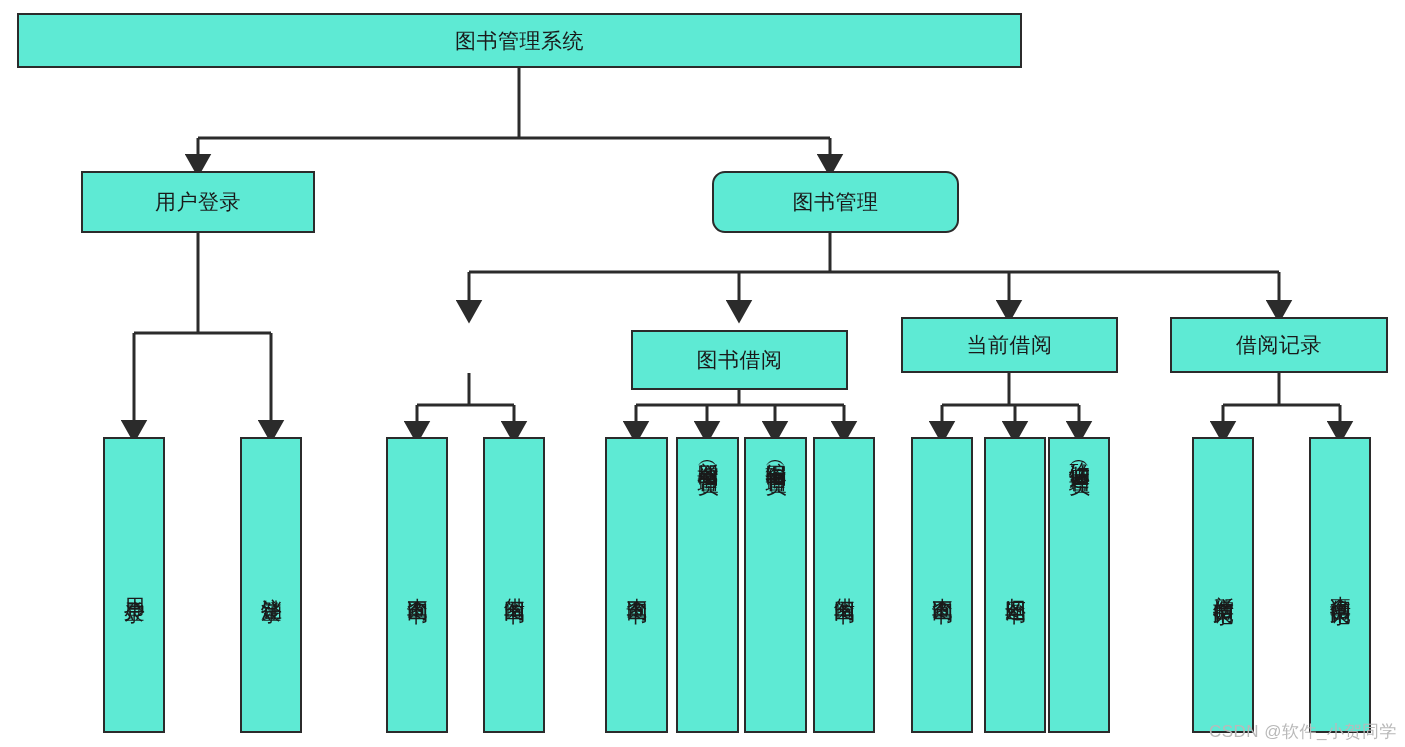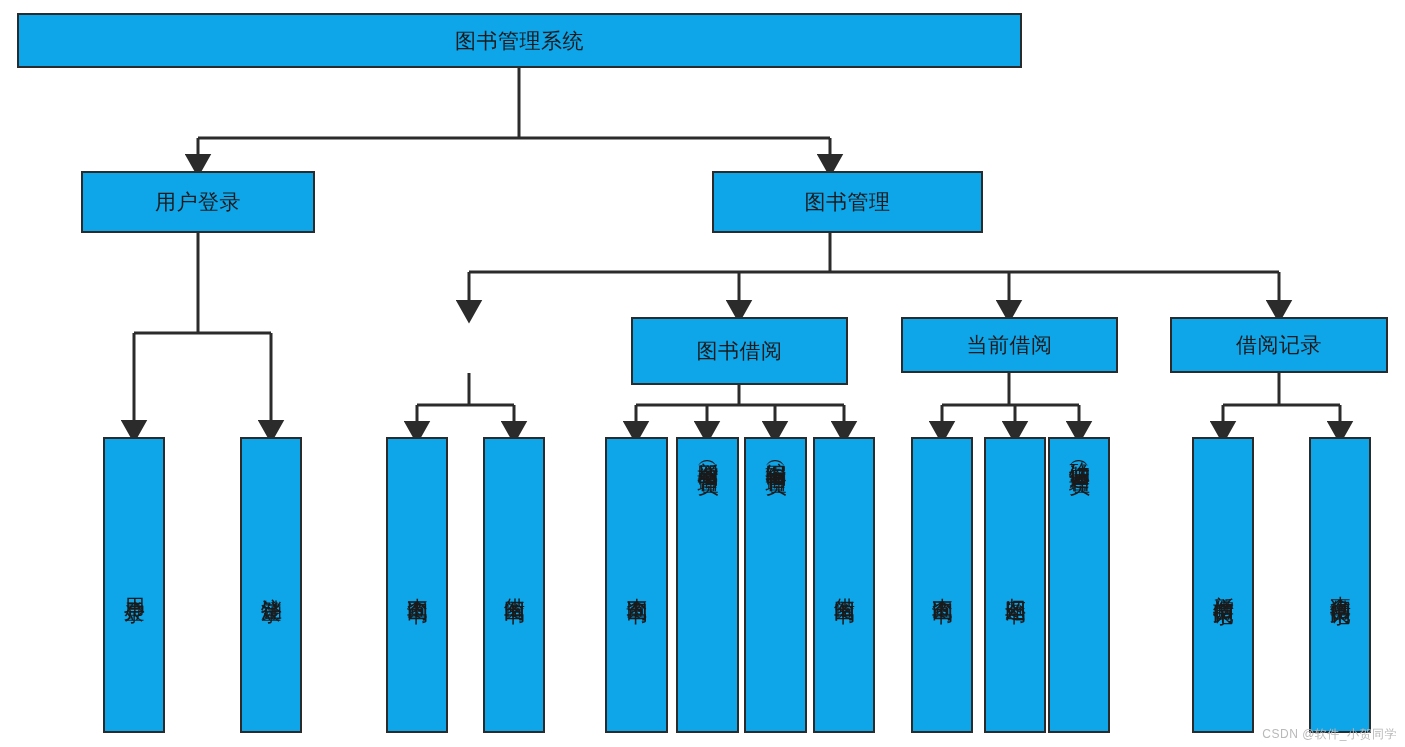--- a/index.html
+++ b/index.html
@@ -23,21 +23,21 @@
     position: absolute;
     left: 0;
     top: 0;
     width: 1405px;
     height: 747px;
   }
   .node-box {
     position: absolute;
     box-sizing: border-box;
     border: 2px solid #2b2b2b;
-    background: #0ea5e9;
+    background: #5eead4;
     display: flex;
     align-items: center;
     justify-content: center;
     color: #1a1a1a;
   }
   .node-label-h {
     font-size: 21px;
     line-height: 1.1;
     white-space: nowrap;
     letter-spacing: 0.5px;
@@ -56,21 +56,21 @@
     padding-top: 6px;
   }
   .leaf-box.centered {
     align-items: center;
     padding-top: 0;
   }
   .watermark {
     position: absolute;
     right: 8px;
     bottom: 4px;
-    font-size: 12px;
+    font-size: 17px;
     color: #b9b9b9;
     white-space: nowrap;
     letter-spacing: 0.5px;
   }
 </style>
 </head>
 <body>
 
 <div id="diagram-root">
 
@@ -124,25 +124,25 @@
     </g>
   </svg>
 
   <div class="node-box" style="left:17px; top:13px; width:1005px; height:55px;">
     <span class="node-label-h">图书管理系统</span>
   </div>
 
   <div class="node-box" style="left:81px; top:171px; width:234px; height:62px;">
     <span class="node-label-h">用户登录</span>
   </div>
-  <div class="node-box" style="left:712px; top:171px; width:271px; height:62px;">
+  <div class="node-box" style="left:712px; top:171px; width:247px; height:62px;border-radius:13px;">
     <span class="node-label-h">图书管理</span>
   </div>
 
-  <div class="node-box" style="left:631px; top:317px; width:217px; height:68px;">
+  <div class="node-box" style="left:631px; top:330px; width:217px; height:60px;">
     <span class="node-label-h">图书借阅</span>
   </div>
   <div class="node-box" style="left:1170px; top:317px; width:218px; height:56px;">
     <span class="node-label-h">借阅记录</span>
   </div>
   <div class="node-box" style="left:901px; top:317px; width:217px; height:56px;">
     <span class="node-label-h">当前借阅</span>
   </div>
 
   <div class="node-box leaf-box centered" style="left:103px; top:437px; width:62px; height:296px;">

